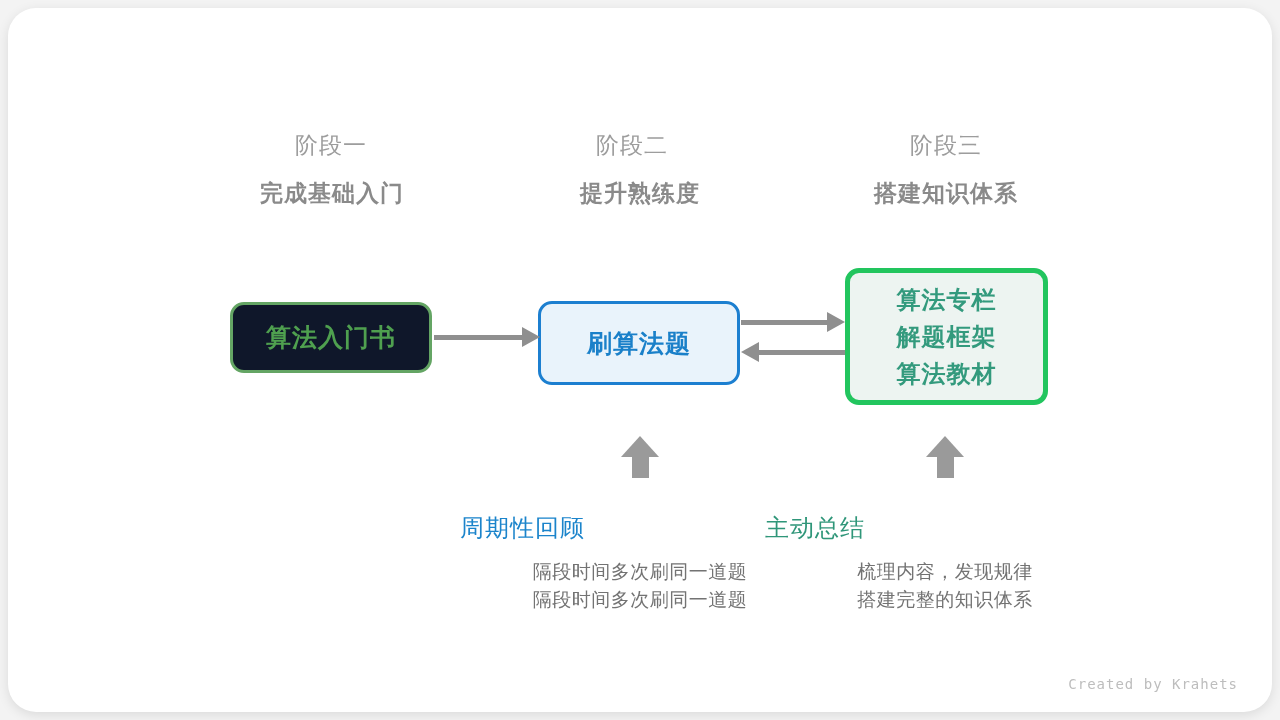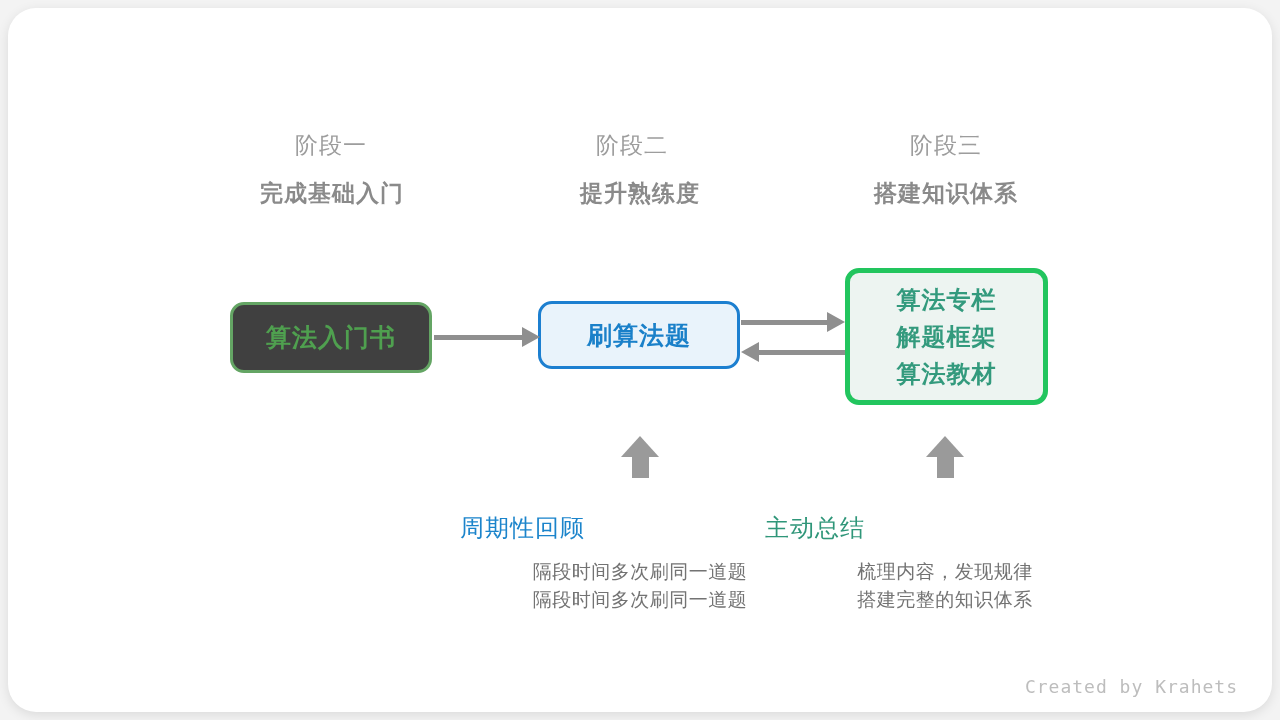--- a/index.html
+++ b/index.html
@@ -30,21 +30,21 @@
   }
 
   
   .flow-box {
     position: absolute;
     display: flex; align-items: center; justify-content: center;
     border-radius: 14px;
     font-weight: bold; font-size: 25px; letter-spacing: 1px;
     text-align: center;
   }
-  .box-green  { border: 3px solid #64a564; background: #404040; color: #4fa04f; }
+  .box-green  { border: 3px solid #64a564; background: #0f172a; color: #4fa04f; }
   .box-blue   { border: 3px solid #1c7fd0; background: #e9f3fb; color: #1a80c9; }
   .box-teal   { border: 5px solid #22c55e; background: #edf4f1; color: #339a7d; font-size: 24px; line-height: 37px; }
 
   
   .h-arrow { position: absolute; height: 20px; }
   .h-arrow .shaft {
     position: absolute; top: 7.5px; height: 5px; background: #8f8f8f;
   }
   .h-arrow .head-right {
     position: absolute; right: 0; top: 0;
@@ -78,21 +78,21 @@
   .anno-title.blue { color: #1b84cb; }
   .anno-title.teal { color: #2f9679; }
   .anno-desc {
     position: absolute; width: 400px; transform: translateX(-50%);
     text-align: center; font-size: 19px; line-height: 27.5px; color: #737373; letter-spacing: 0.5px;
   }
 
   .credit {
     position: absolute; right: 42px; top: 676px;
     font-family: "DejaVu Sans Mono", "Liberation Mono", monospace;
-    font-size: 18px; color: #bdbdbd; letter-spacing: 1px;
+    font-size: 14px; color: #bdbdbd; letter-spacing: 1px;
   }
 </style>
 </head>
 <body>
 
 <div class="page">
   <div class="card"></div>
 
   <div class="layer">
 
@@ -101,21 +101,21 @@
     <div class="stage-label" style="left:946px; top:130px;">阶段三</div>
 
     <div class="stage-subtitle" style="left:332px; top:178px;">完成基础入门</div>
     <div class="stage-subtitle" style="left:640px; top:178px;">提升熟练度</div>
     <div class="stage-subtitle" style="left:946px; top:178px;">搭建知识体系</div>
 
     <div class="flow-box box-green" style="left:230px; top:302px; width:202px; height:71px;">
       <span>算法入门书</span>
     </div>
 
-    <div class="flow-box box-blue" style="left:538px; top:301px; width:202px; height:68px;">
+    <div class="flow-box box-blue" style="left:538px; top:301px; width:202px; height:84px;">
       <span>刷算法题</span>
     </div>
 
     <div class="flow-box box-teal" style="left:845px; top:268px; width:203px; height:137px; flex-direction:column;">
       <span>算法专栏</span>
       <span>解题框架</span>
       <span>算法教材</span>
     </div>
 
     <div class="h-arrow" style="left:434px; top:327px; width:106px;">

